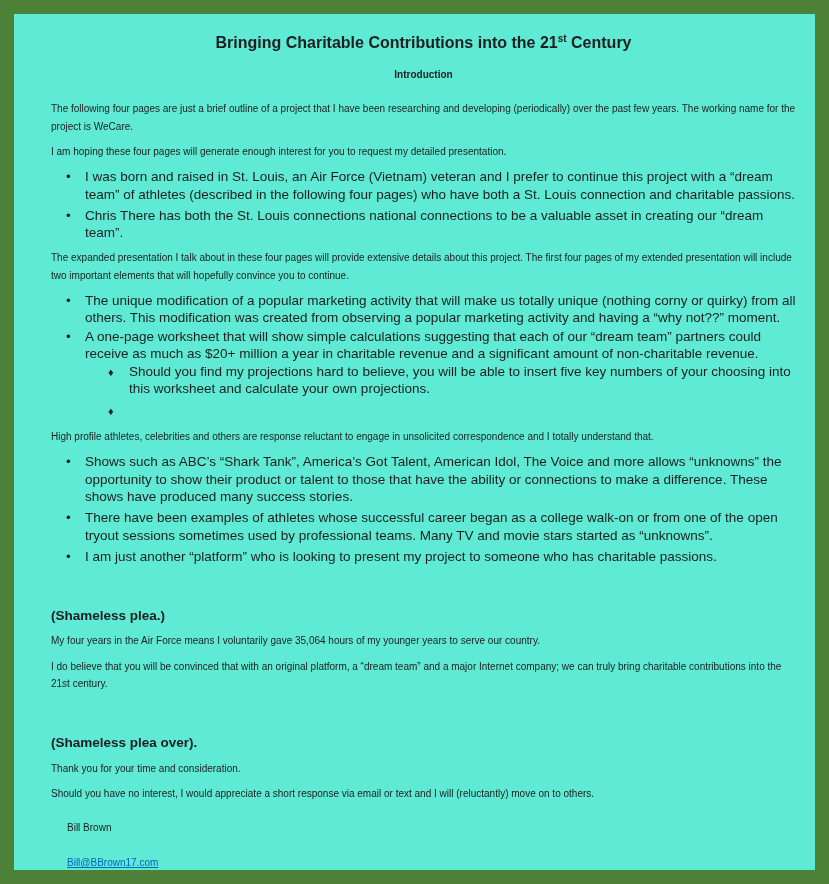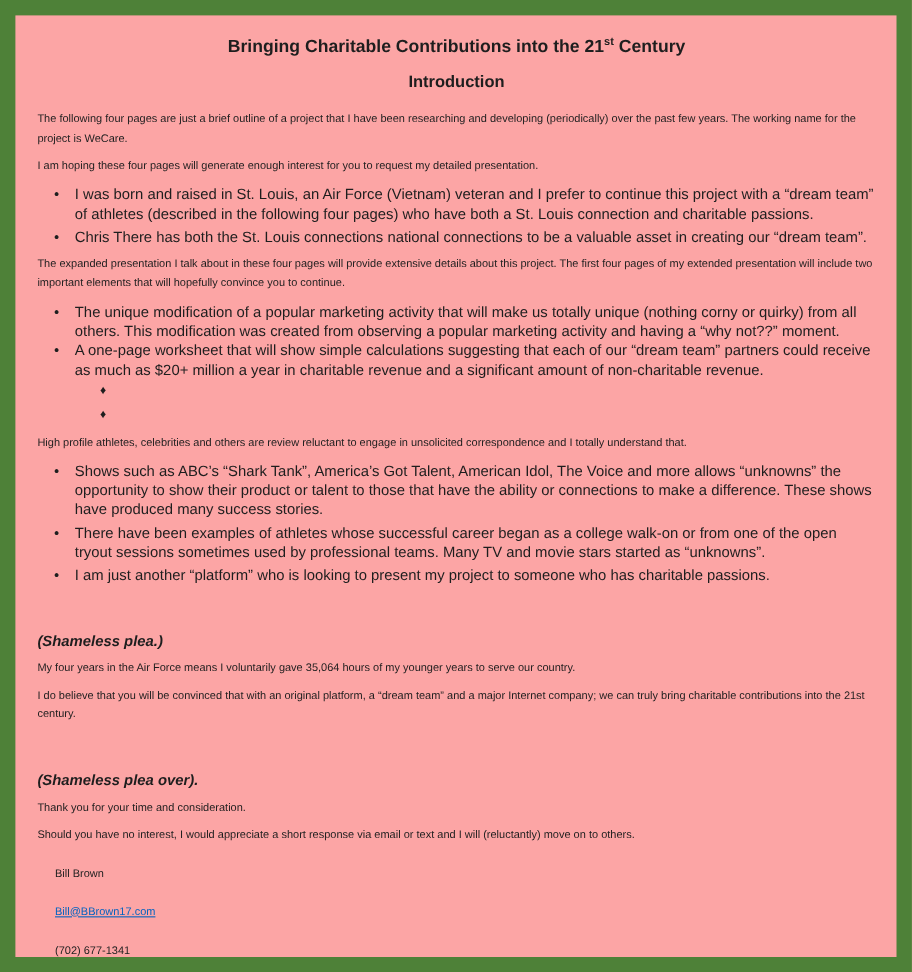--- a/index.html
+++ b/index.html
@@ -15,47 +15,46 @@
     color: #1e1e1e;
     position: relative;
   }
   .frame {
     position: absolute;
     left: 14px;
     top: 14px;
     width: 801px;
     height: 856px;
     box-sizing: border-box;
-    background: #fca5a5;
-    padding: 15px 19px 12px 20px;
+    background: #5eead4;
+    padding: 15px 19px 12px 37px;
     overflow: hidden;
   }
   h1 {
     font-size: 16px;
     font-weight: bold;
     text-align: center;
     margin: 0 0 12px 0;
     line-height: 20px;
   }
   h1 sup { font-size: 10px; }
   h2 {
-    font-size: 15px;
+    font-size: 10px;
     font-weight: bold;
     text-align: center;
     margin: 0 0 16px 0;
     line-height: 19px;
   }
   p {
     font-size: 10px;
     line-height: 17.3px;
     margin: 0 0 8px 0;
   }
   .plea {
     font-weight: bold;
-    font-style: italic;
     font-size: 13.5px;
     margin-top: 42px;
   }
   .list { margin: 0 0 8px 0; }
   .list.compact { margin-bottom: 0; }
   .li {
     display: flex;
     font-size: 13.5px;
     line-height: 17.3px;
     margin: 0 0 4px 0;
@@ -120,27 +119,28 @@
     </div>
     <div class="li lvl1">
       <span class="marker">•</span>
       <span class="li-text">A one-page worksheet that will show simple calculations suggesting that each of our “dream team” partners could receive as much as $20+ million a year in charitable revenue and a significant amount of non-charitable revenue.</span>
     </div>
   </div>
 
   <div class="sublist">
     <div class="li lvl2">
       <span class="marker">♦</span>
+      <span class="li-text">Should you find my projections hard to believe, you will be able to insert five key numbers of your choosing into this worksheet and calculate your own projections.</span>
     </div>
     <div class="li lvl2">
       <span class="marker">♦</span>
     </div>
   </div>
 
-  <p>High profile athletes, celebrities and others are review reluctant to engage in unsolicited correspondence and I totally understand that.</p>
+  <p>High profile athletes, celebrities and others are response reluctant to engage in unsolicited correspondence and I totally understand that.</p>
 
   <div class="list">
     <div class="li lvl1">
       <span class="marker">•</span>
       <span class="li-text">Shows such as ABC’s “Shark Tank”, America’s Got Talent, American Idol, The Voice and more allows “unknowns” the opportunity to show their product or talent to those that have the ability or connections to make a difference. These shows have produced many success stories.</span>
     </div>
     <div class="li lvl1">
       <span class="marker">•</span>
       <span class="li-text">There have been examples of athletes whose successful career began as a college walk-on or from one of the open tryout sessions sometimes used by professional teams. Many TV and movie stars started as “unknowns”.</span>
     </div>

